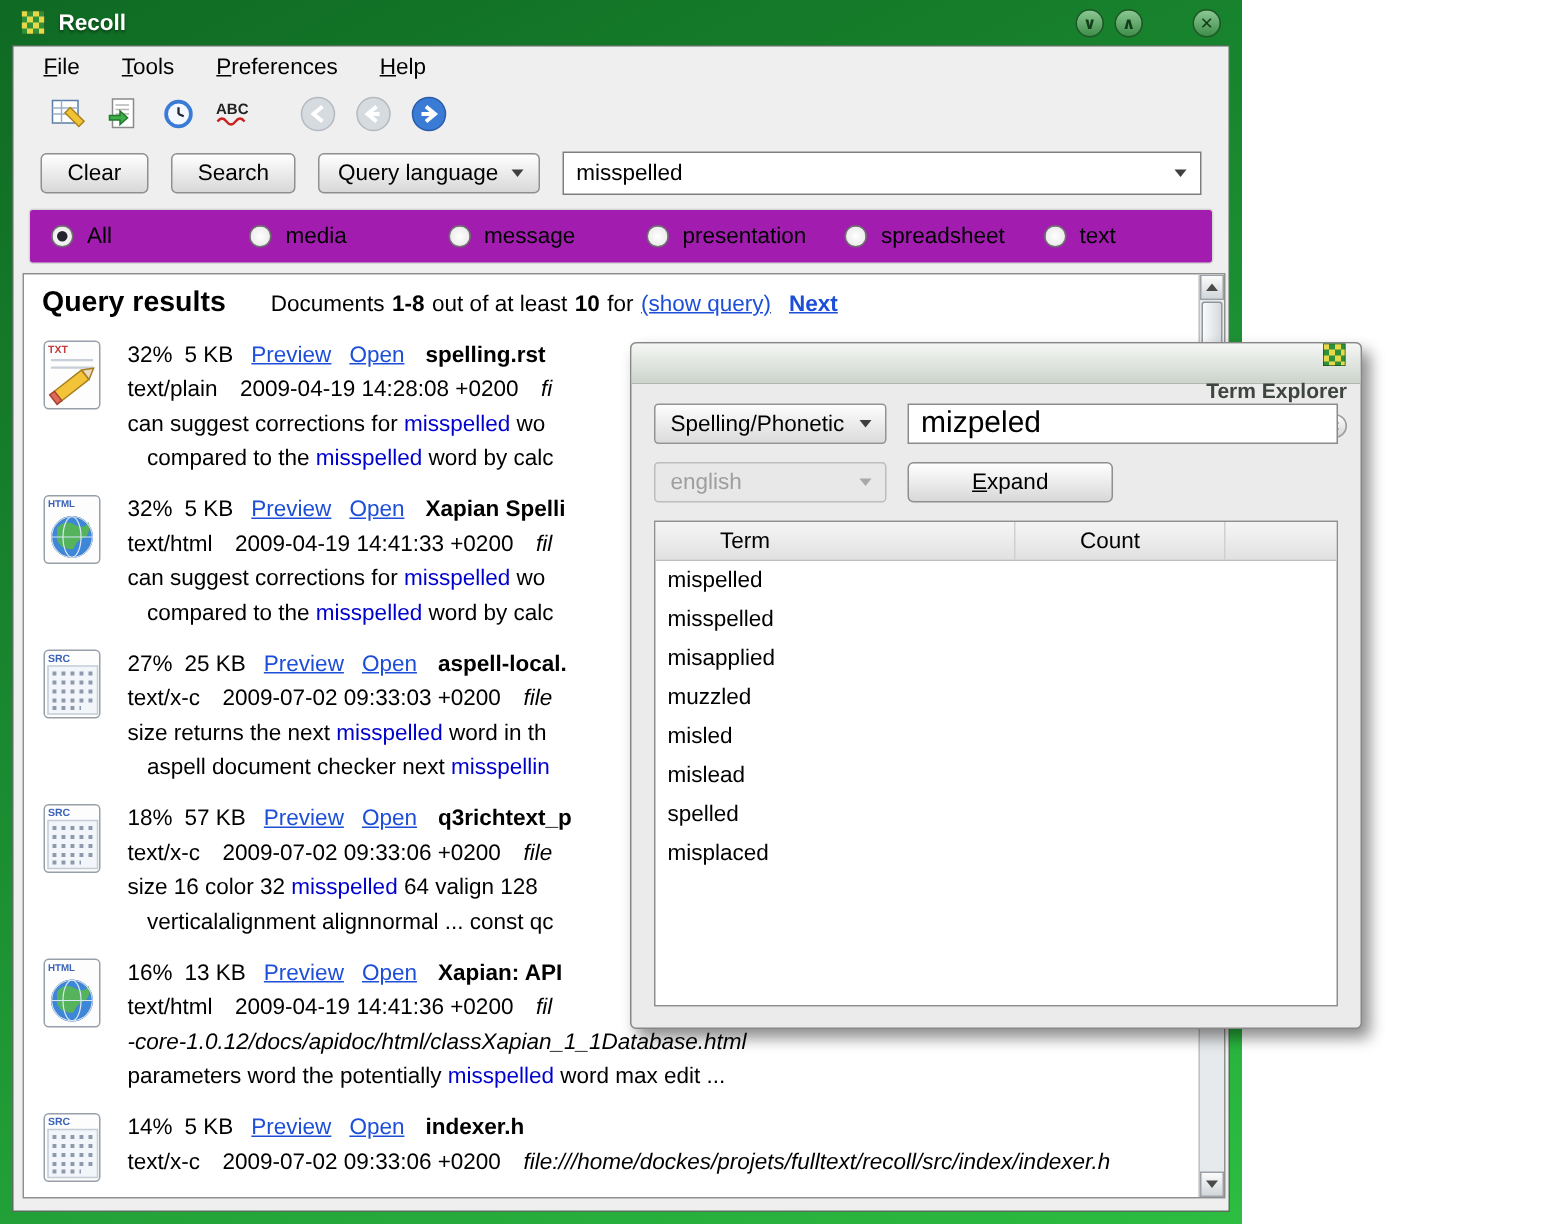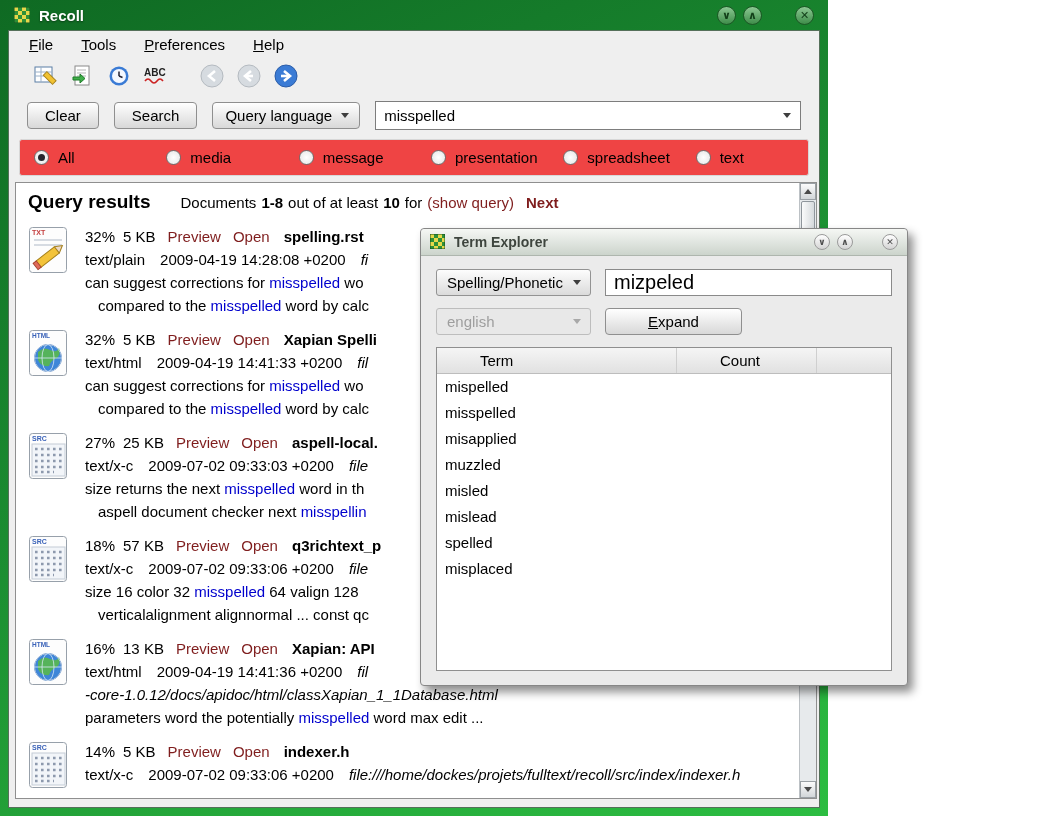--- a/index.html
+++ b/index.html
@@ -35,33 +35,33 @@
     background:linear-gradient(#ffffff,#d8d8d8); border:1px solid #8f8f8f; border-radius:4px; cursor:pointer; }
   .combo { display:flex; align-items:center; gap:9px; padding:4px 10px 4px 12px; cursor:pointer;
     background:linear-gradient(#ffffff,#d8d8d8); border:1px solid #8f8f8f; border-radius:4px; }
   .arrow { width:0; height:0; border-left:4px solid transparent; border-right:4px solid transparent;
     border-top:5px solid #3e3e3e; display:inline-block; }
   .querycombo { flex:1; display:flex; align-items:center; height:29px; background:#fff;
     border:1px solid #7d7d7d; padding-right:9px; }
   .qinput { flex:1; border:none; outline:none; background:transparent; font-family:inherit; font-size:15px; padding:0 8px; }
 
   .filterrow { margin:3px 10px 2px 10px; display:flex; align-items:center; padding:9px 0 9px 14px;
-    background:#ef4444; border:1px solid #d7d7d7; border-radius:3px;gap:20px; }
+    background:#a21caf; border:1px solid #d7d7d7; border-radius:3px;gap:20px; }
   .fopt { display:flex; align-items:center; gap:9px; width:165px; cursor:pointer; }
   .radio { width:15px; height:15px; border-radius:50%; border:1px solid #6f6f6f; flex:none;
     background:radial-gradient(#ffffff,#e4e4e4); }
   .radio.sel::after { content:''; display:block; width:7px; height:7px; margin:3px; border-radius:50%; background:#26262e; }
 
   
   .results { flex:1; margin:4px 2px 8px 6px; background:#fff; border:1px solid #8f8f8f; position:relative; overflow:hidden; }
   .rcontent { position:absolute; left:0; right:17px; top:0; bottom:0; padding:8px 0 0 12px; overflow:hidden; }
   .rheader { display:flex; align-items:baseline; gap:18px; margin-bottom:12px; white-space:nowrap; }
   .rh-title { font-size:19px; font-weight:bold; margin-right:12px; }
   .rh-text { display:flex; align-items:baseline; gap:5px; }
-  .rlink { color:#7f1d1d; cursor:pointer; }
+  .rlink { color:#1d4ed8; text-decoration:underline; cursor:pointer; }
   .rlink.nextl { font-weight:bold; margin-left:7px; }
 
   .result-item { display:flex; gap:13px; margin-bottom:11px; }
   .ricon { width:44px; flex:none; padding-top:1px; line-height:0; }
   .rbody { flex:1; min-width:0; }
   .rline { position:relative; line-height:23px; font-size:15px; white-space:nowrap; }
   .rline.indent { padding-left:13px; }
   .rpct { margin-right:8px; } .rsize { margin-right:12px; }
   .rlink.mr { margin-right:12px; } .rlink.mr2 { margin-right:9px; }
   .rtitle { font-weight:bold; margin-left:5px; }
@@ -79,22 +79,22 @@
   .sbtn.down { margin-top:auto; }
   .tri-up { width:0; height:0; border-left:4px solid transparent; border-right:4px solid transparent; border-bottom:5px solid #4a4a4a; }
   .tri-down { width:0; height:0; border-left:4px solid transparent; border-right:4px solid transparent; border-top:5px solid #4a4a4a; }
   .sthumb { position:absolute; top:18px; left:1px; right:1px; height:57px; border-radius:2px;
     background:linear-gradient(90deg,#fafbfb,#d6dadd); border:1px solid #8f969c; cursor:grab; }
 
   
   .dialog { position:absolute; left:420px; top:228px; width:488px; z-index:10;
     background:#ebebeb; border:1px solid #878787; border-radius:4px;
     box-shadow:5px 6px 10px rgba(0,0,0,0.45); }
-  .dtitlebar { height:27px; display:flex; align-items:center; gap:8px; padding:0 9px;
-    background:linear-gradient(#f5f7f4,#ccd4cc); border-bottom:1px solid #aeb6ae; border-radius:4px 4px 0 0; }
+  .dtitlebar { height:27px; display:flex; align-items:flex-end; gap:8px; padding:0 9px;
+    background:linear-gradient(#f5f7f4,#ccd4cc); border-bottom:1px solid #aeb6ae; border-radius:4px 4px 0 0;flex-direction:column; }
   .dtitle { font-weight:bold; font-size:14px; color:#3e453e; }
   .dbtns { margin-left:auto; display:flex; align-items:center; gap:7px; }
   .dwbtn { width:16px; height:16px; border-radius:50%; display:flex; align-items:center; justify-content:center;
     background:linear-gradient(#ffffff,#d4d4d4); border:1px solid #9a9a9a; color:#4e4e4e; font-size:9px; font-weight:bold; cursor:pointer; }
   .dwbtn.closeb { margin-left:22px; }
   .dcontent { padding:13px 15px 14px 15px; }
   .drow { display:flex; gap:14px; margin-bottom:12px; }
   .dcombo { width:155px; height:27px; flex:none; display:flex; align-items:center; justify-content:space-between;
     padding:0 9px 0 10px; background:linear-gradient(#fdfdfd,#dbdbdb); border:1px solid #939393; border-radius:3px; cursor:pointer; }
   .dcombo.disabled { color:#9e9e9e; background:#e8e8e8; border-color:#bdbdbd; cursor:default; }

